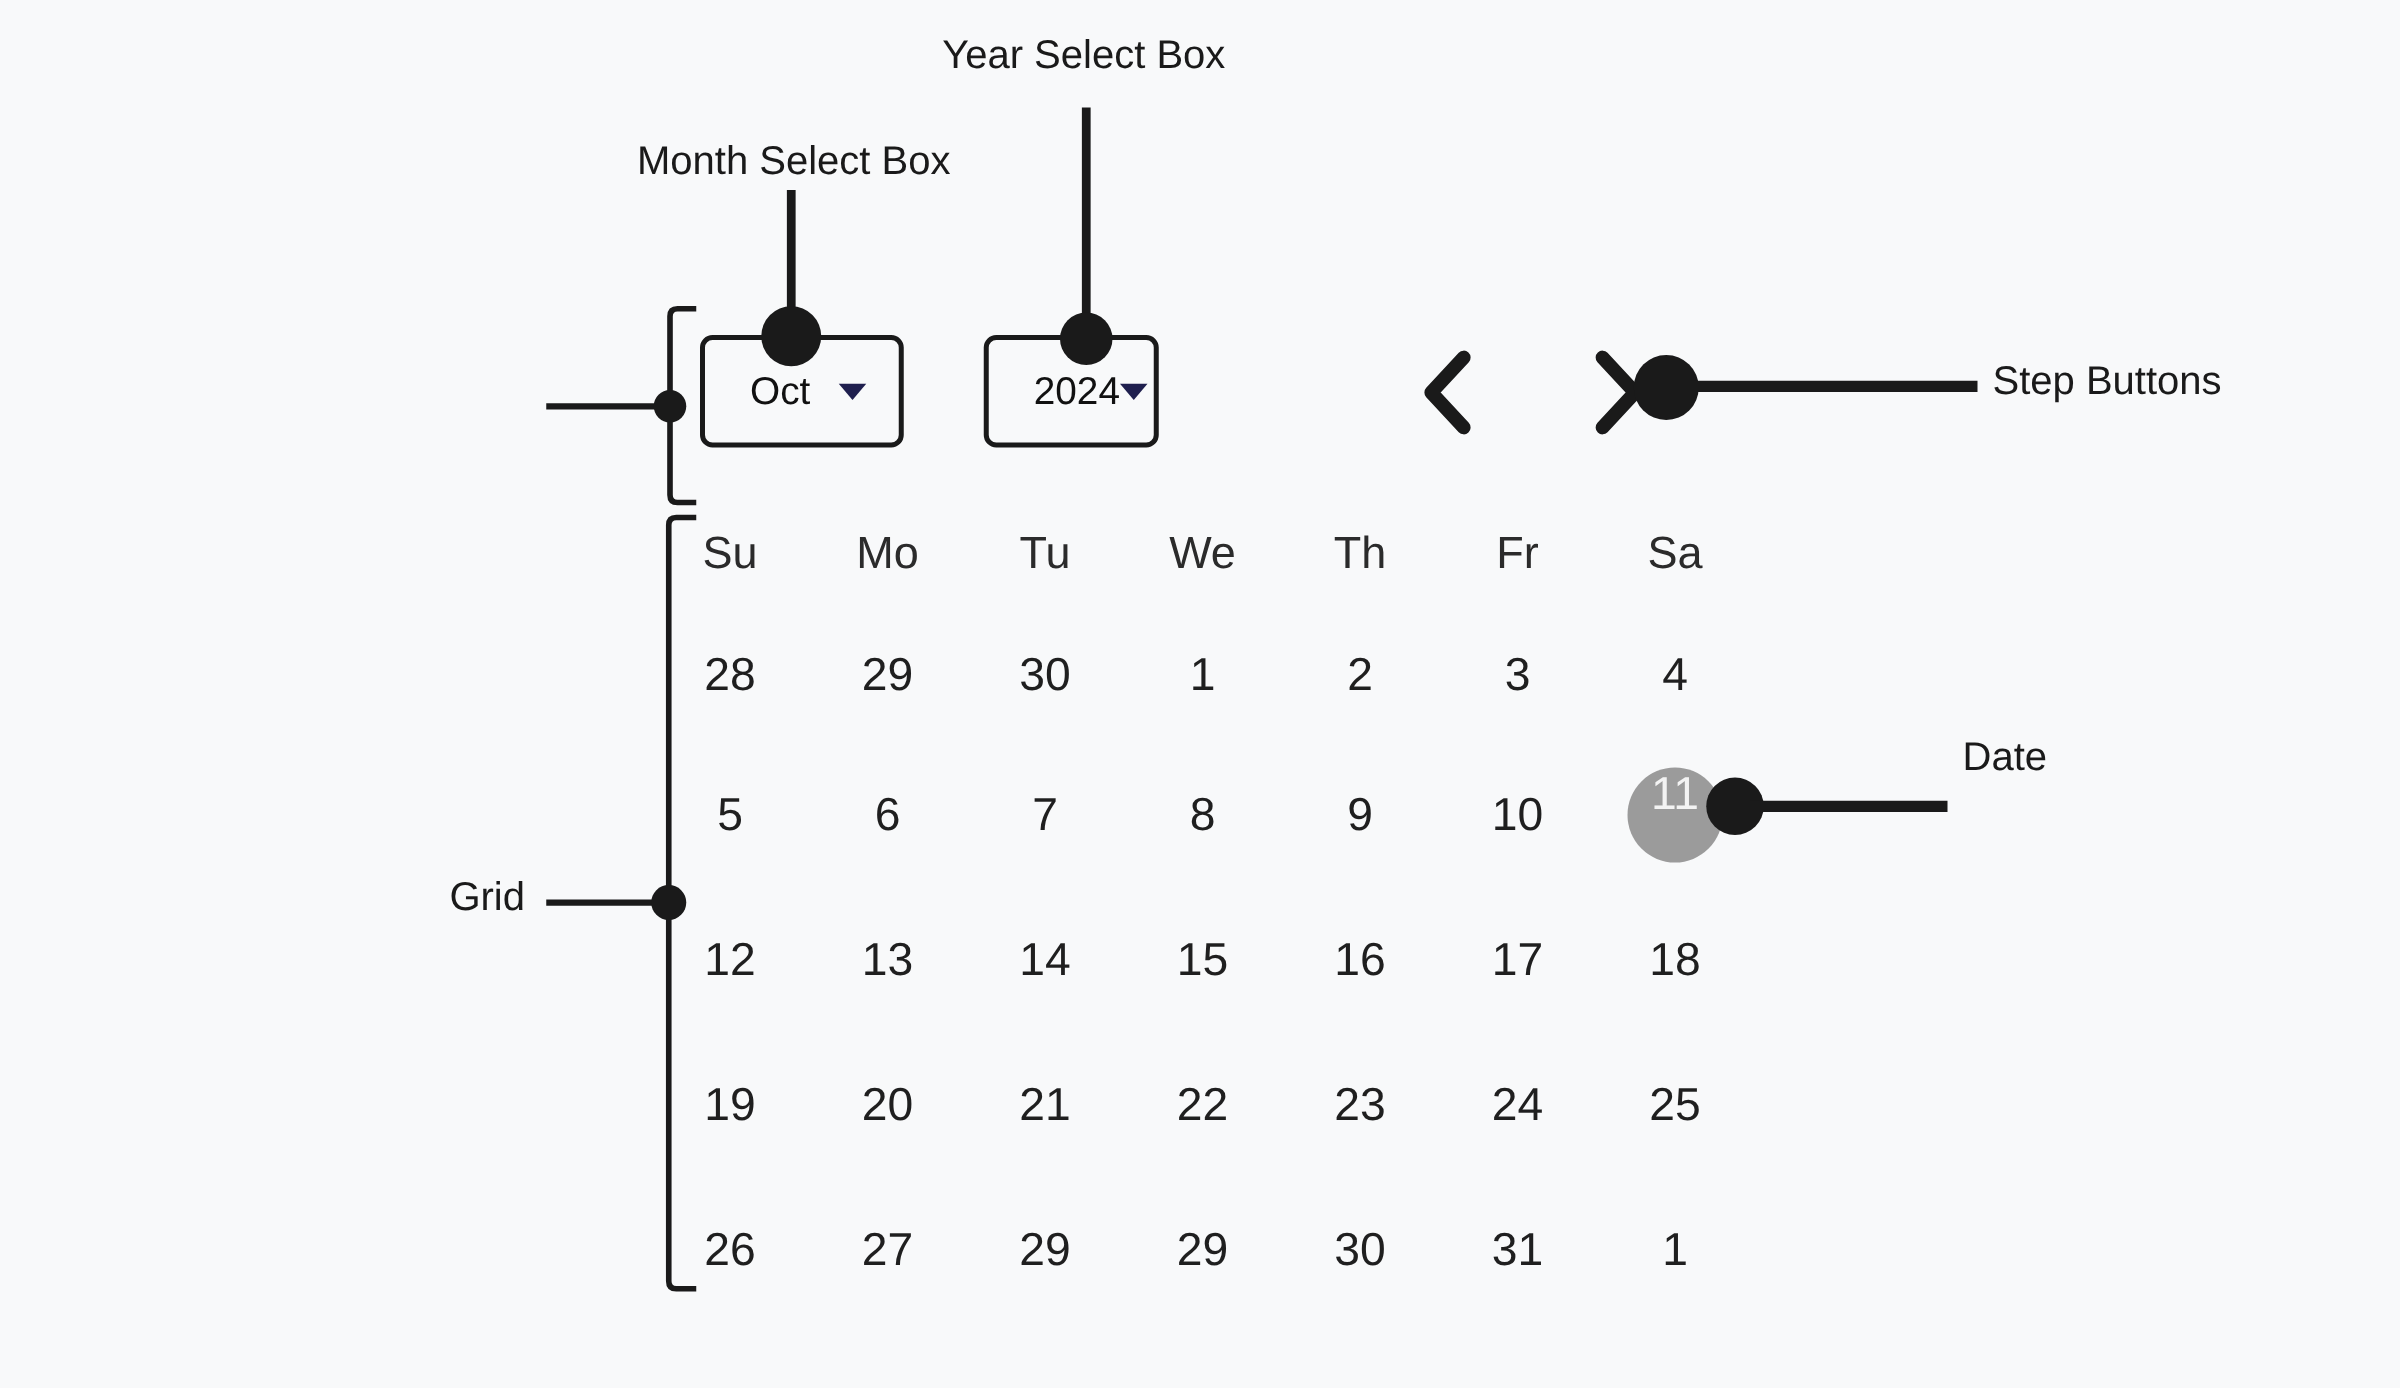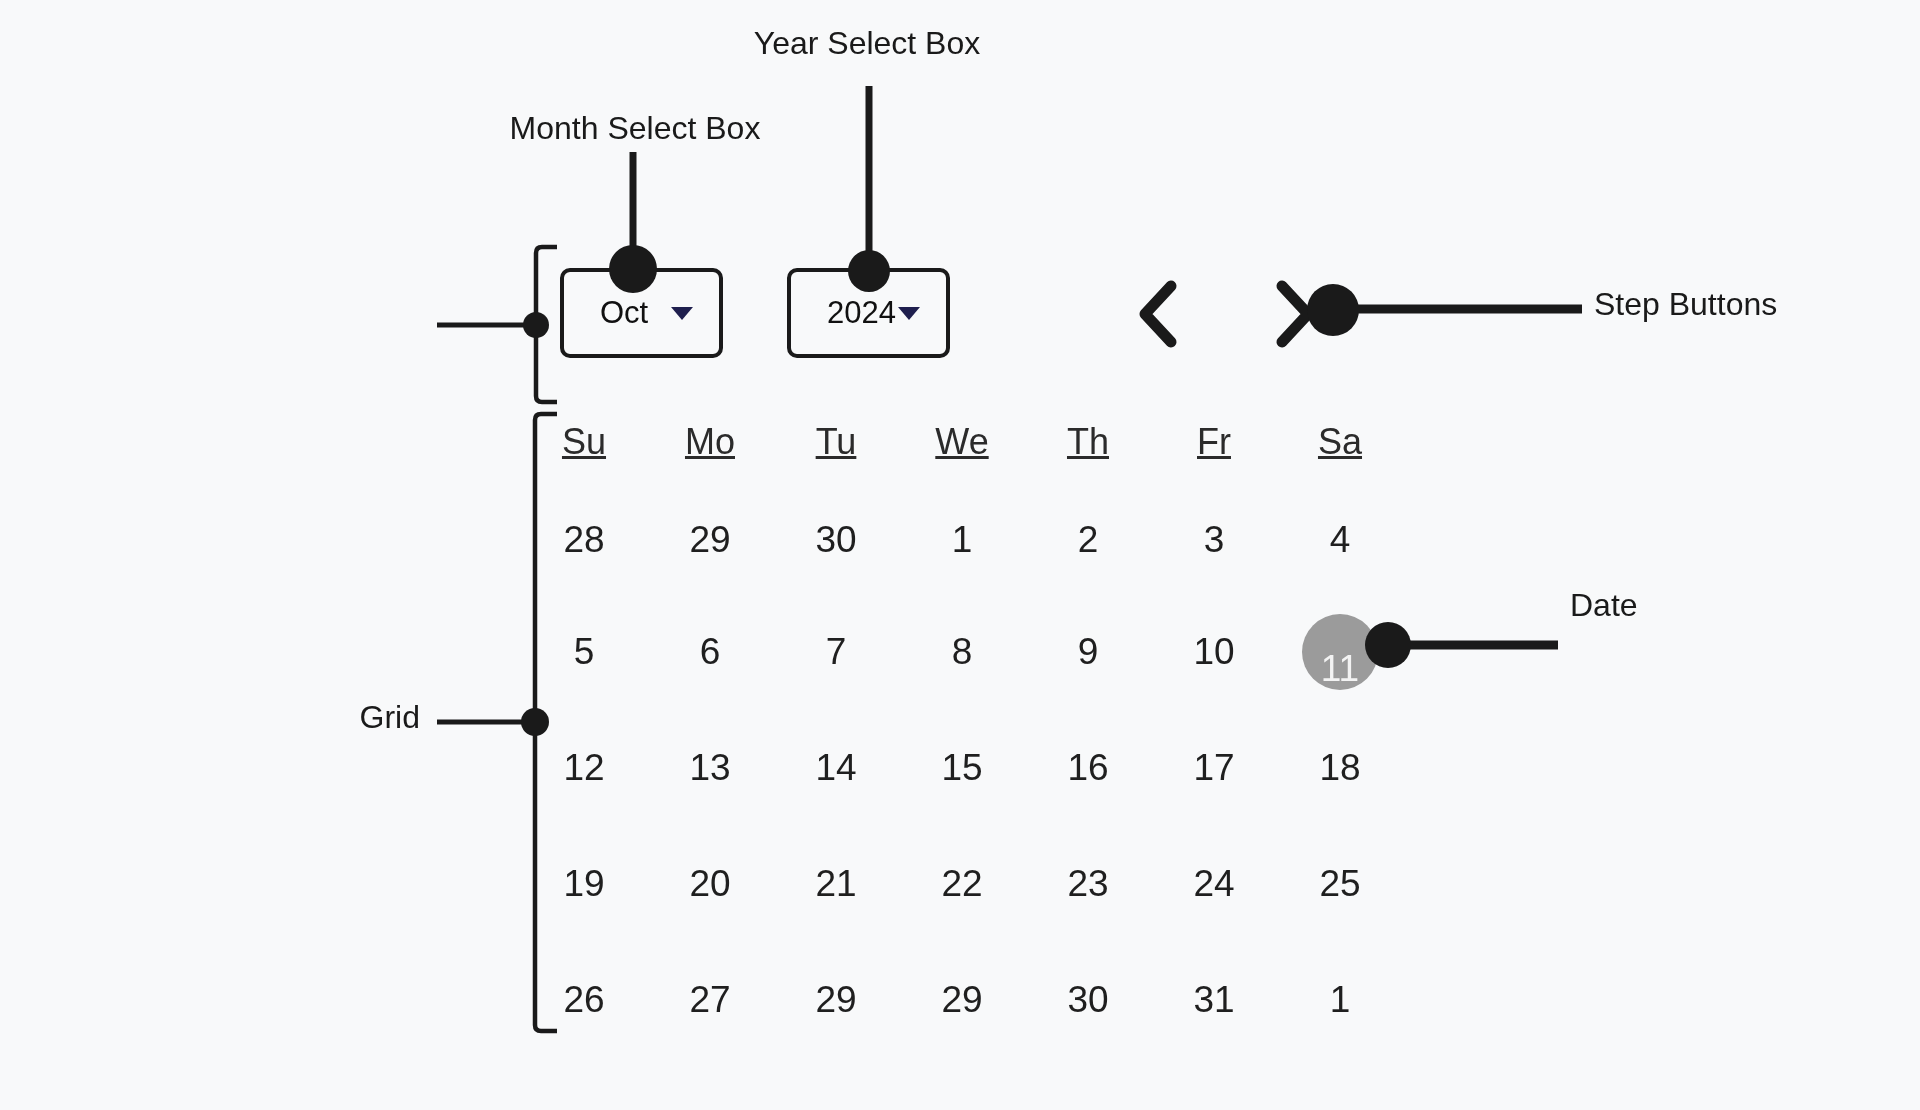--- a/index.html
+++ b/index.html
@@ -52,25 +52,25 @@
   .cal-row {
     position: absolute; left: 521px; height: 90px; z-index: 1;
     display: flex;
   }
   .cal-cell {
     width: 126px; height: 90px;
     display: flex; align-items: center; justify-content: center;
     font-size: 37px; color: #1f1f1f;
     position: relative;
   }
-  .cal-cell.day-name { font-size: 36px; color: #2b2b2b; text-decoration: underline; }
+  .cal-cell.day-name { font-size: 36px; color: #2b2b2b; }
   .bubble {
     width: 76px; height: 76px; border-radius: 50%;
     background: var(--selected-bg);
-    display: flex; align-items: flex-end; justify-content: center;
+    display: flex; align-items: flex-start; justify-content: center;
   }
   .bubble-text { color: var(--selected-text); font-size: 37px; }
 </style>
 </head>
 <body>
 
 <div id="canvas">
 
   <svg class="overlay" width="1920" height="1110" viewBox="0 0 1920 1110">
 
@@ -100,21 +100,21 @@
   <div class="ann-label centered" style="left:867px; top:27px;">Year Select Box</div>
   <div class="ann-label centered" style="left:635px; top:112px;">Month Select Box</div>
   <div class="ann-label" style="left:1594px; top:288px;text-align:right;">Step Buttons</div>
   <div class="ann-label right-aligned" style="left:200px; top:701px;">Grid</div>
   <div class="ann-label" style="left:1570px; top:589px;">Date</div>
 
   <div class="select-box" style="left:560px; width:163px;">
     <span class="value">Oct</span>
     <span class="caret"></span>
   </div>
-  <div class="select-box" style="left:787px; width:163px;">
+  <div class="select-box" style="left:787px; width:140px;">
     <span class="value">2024</span>
     <span class="caret"></span>
   </div>
 
   <div id="calendar-grid">
       <div class="cal-row" style="top: 397px;">
         <div class="cal-cell day-name">Su</div>
         <div class="cal-cell day-name">Mo</div>
         <div class="cal-cell day-name">Tu</div>
         <div class="cal-cell day-name">We</div>

